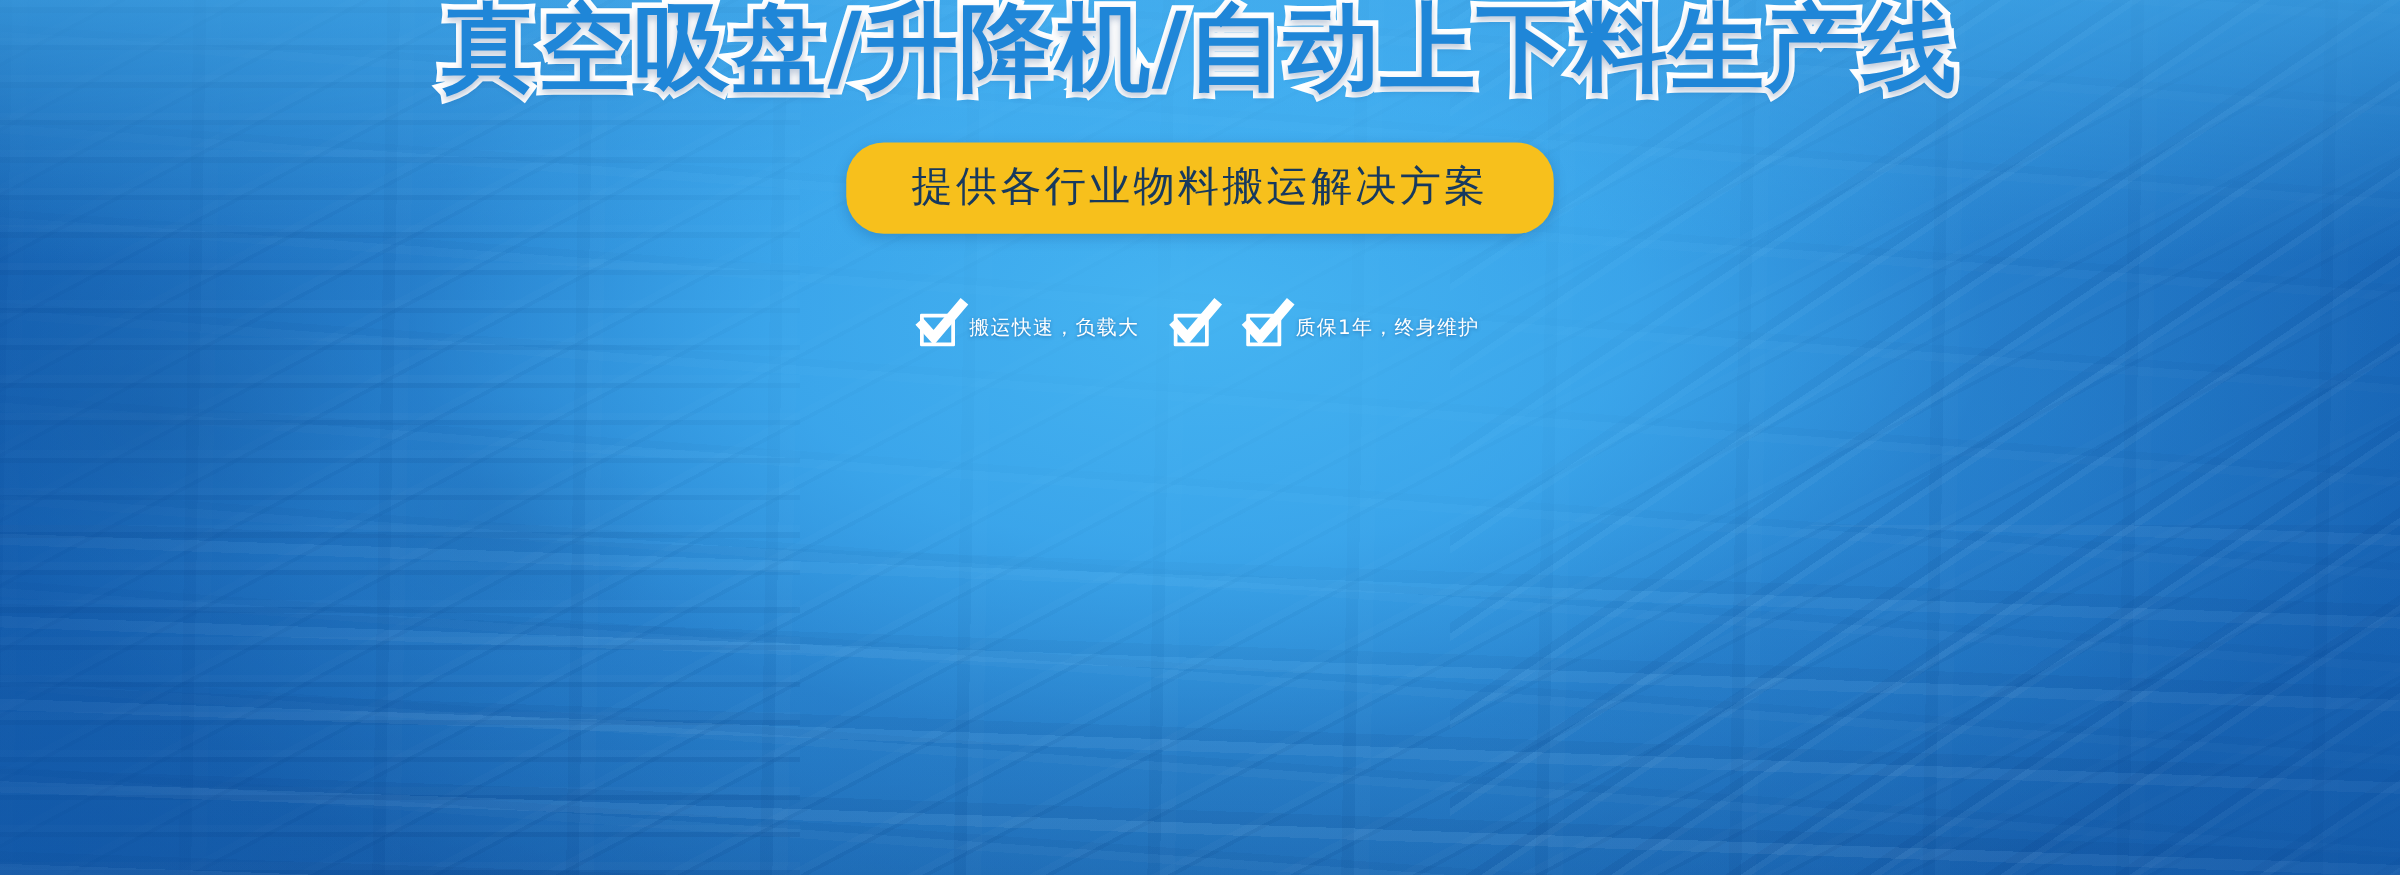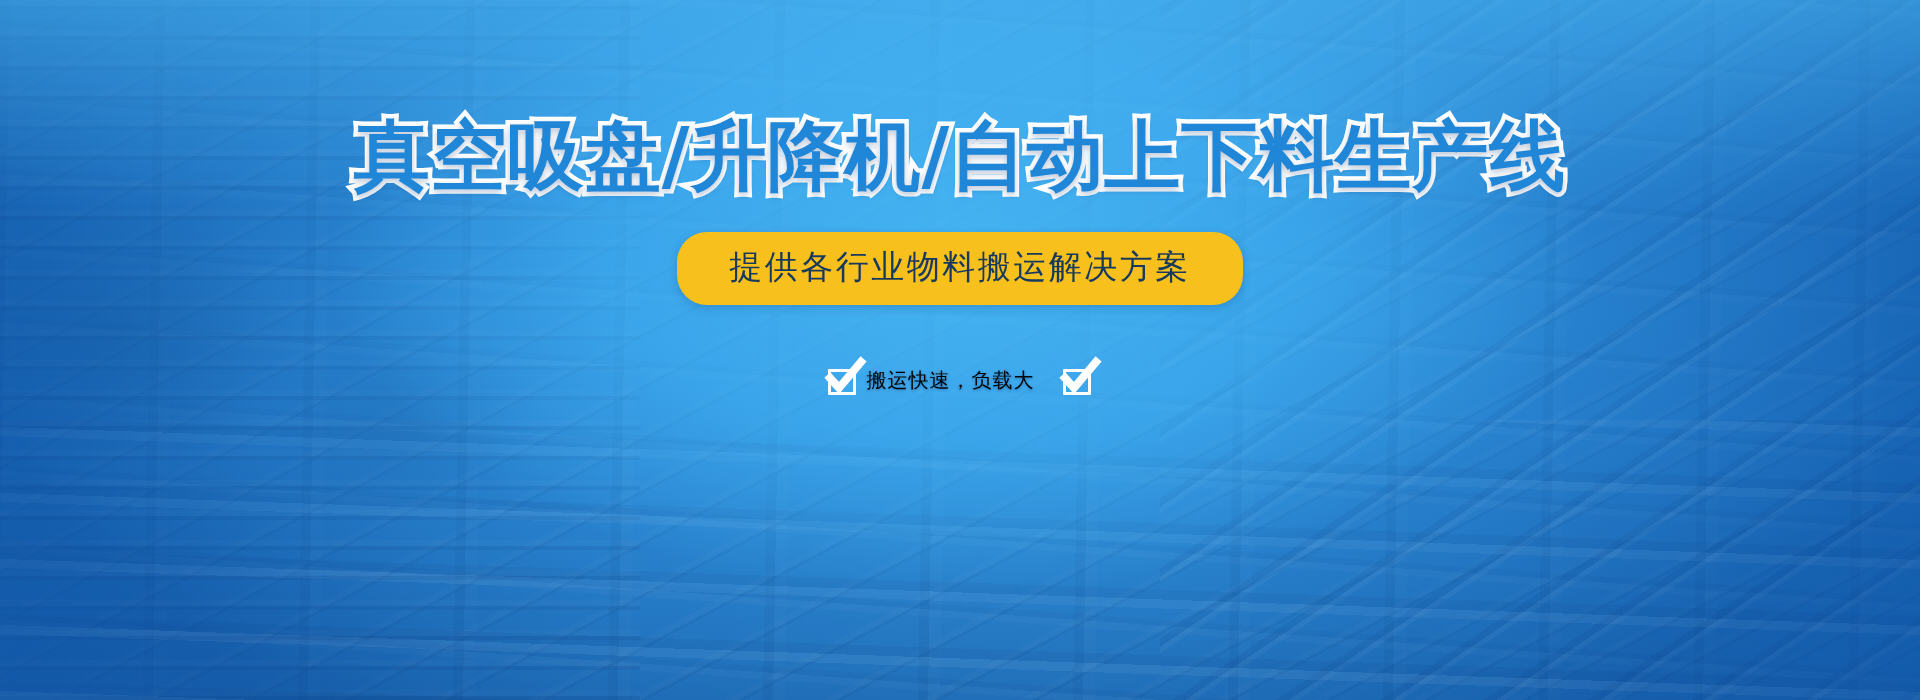--- a/index.html
+++ b/index.html
@@ -88,21 +88,20 @@
   }
   .bg-top-glow{
     position:absolute; left:0; top:0; width:1920px; height:210px;
     background:linear-gradient(180deg, rgba(76,186,246,.55), rgba(76,186,246,0));
   }
 
   
   .content{
     position:absolute; inset:0;
     display:flex; flex-direction:column; align-items:center;
-    padding-top:118px;
   }
 
   .headline{
     font-family:"DejaVu Sans","Liberation Sans",sans-serif;
     font-size:76px;
     font-weight:bold;
     letter-spacing:1px;
     line-height:1;
     color:#1f86d8;
     -webkit-text-stroke:9px #ffffff;
@@ -144,23 +143,23 @@
     width:28px; height:26px;
     border:3px solid #ffffff;
     border-radius:1px;
   }
   .check-icon svg{
     position:absolute; left:-1px; top:-5px;
     width:36px; height:36px;
     overflow:visible;
   }
   .feature-label{
-    color:#000000;
+    color:#ffffff;
     font-family:"DejaVu Sans","Liberation Sans",sans-serif;
-    font-size:20px;
+    font-size:16px;
     font-weight:500;
     letter-spacing:1px;
     text-shadow:0 1px 3px rgba(8,52,110,.45);
     text-align:center;
   }
 </style>
 </head>
 <body>
 
 <div class="banner">
@@ -194,16 +193,25 @@
 
       <div class="feature">
         <span class="check-icon">
           <span class="box"></span>
           <svg viewBox="0 0 36 36" aria-hidden="true">
             <path d="M3 18 L12 28 L34 2" fill="none" stroke="#ffffff" stroke-width="8" stroke-linecap="square" stroke-linejoin="miter"></path>
           </svg>
         </span>
       </div>
 
+      <div class="feature">
+        <span class="check-icon">
+          <span class="box"></span>
+          <svg viewBox="0 0 36 36" aria-hidden="true">
+            <path d="M3 18 L12 28 L34 2" fill="none" stroke="#ffffff" stroke-width="8" stroke-linecap="square" stroke-linejoin="miter"></path>
+          </svg>
+        </span>
+        <span class="feature-label">质保1年，终身维护</span>
+      </div>
 
     </div>
   </div>
 </div>
 
 </body></html>

